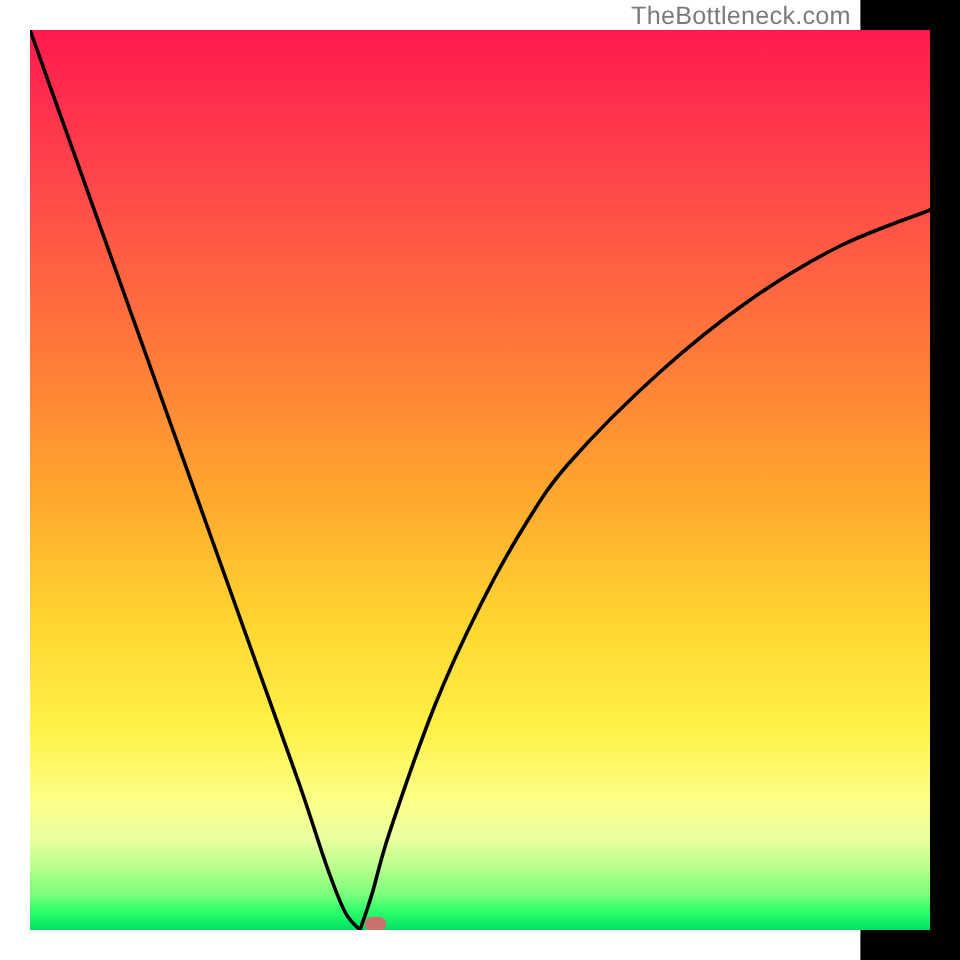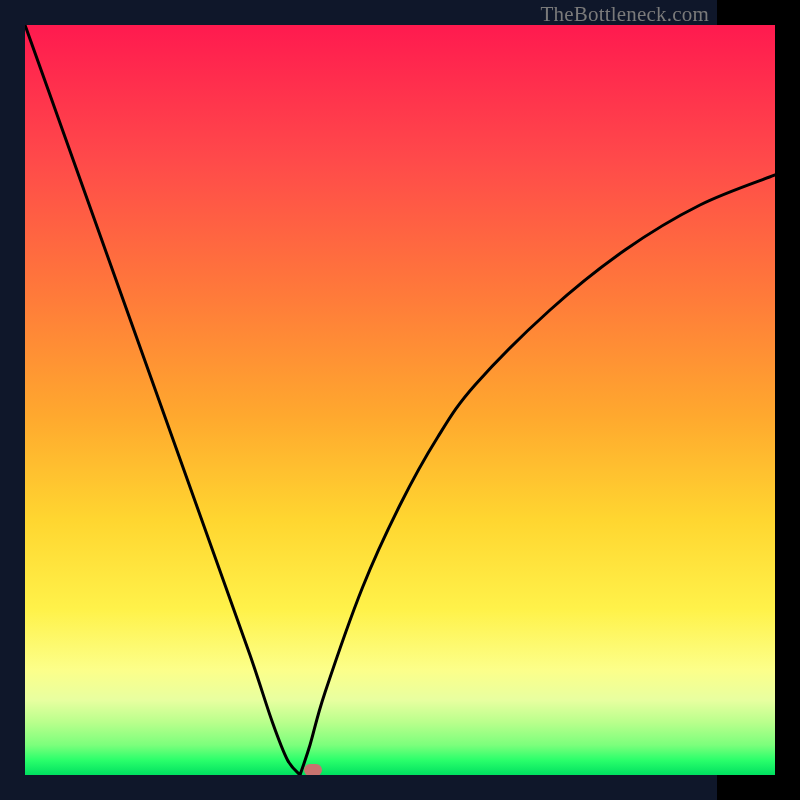--- a/index.html
+++ b/index.html
@@ -10,22 +10,21 @@
     background: #000;
     overflow: hidden;
     font-family: Arial, Helvetica, sans-serif;
   }
   .frame {
     position: absolute;
     top: 0;
     left: 0;
     width: 717px;
     height: 800px;
-    background: #0f172a;
-    font-family: Liberation Serif, serif;
+    background: #ffffff;
   }
   .plot-area {
     position: absolute;
     top: 25px;
     left: 25px;
     width: 750px;
     height: 750px;
     overflow: hidden;
   }
   .gradient {

